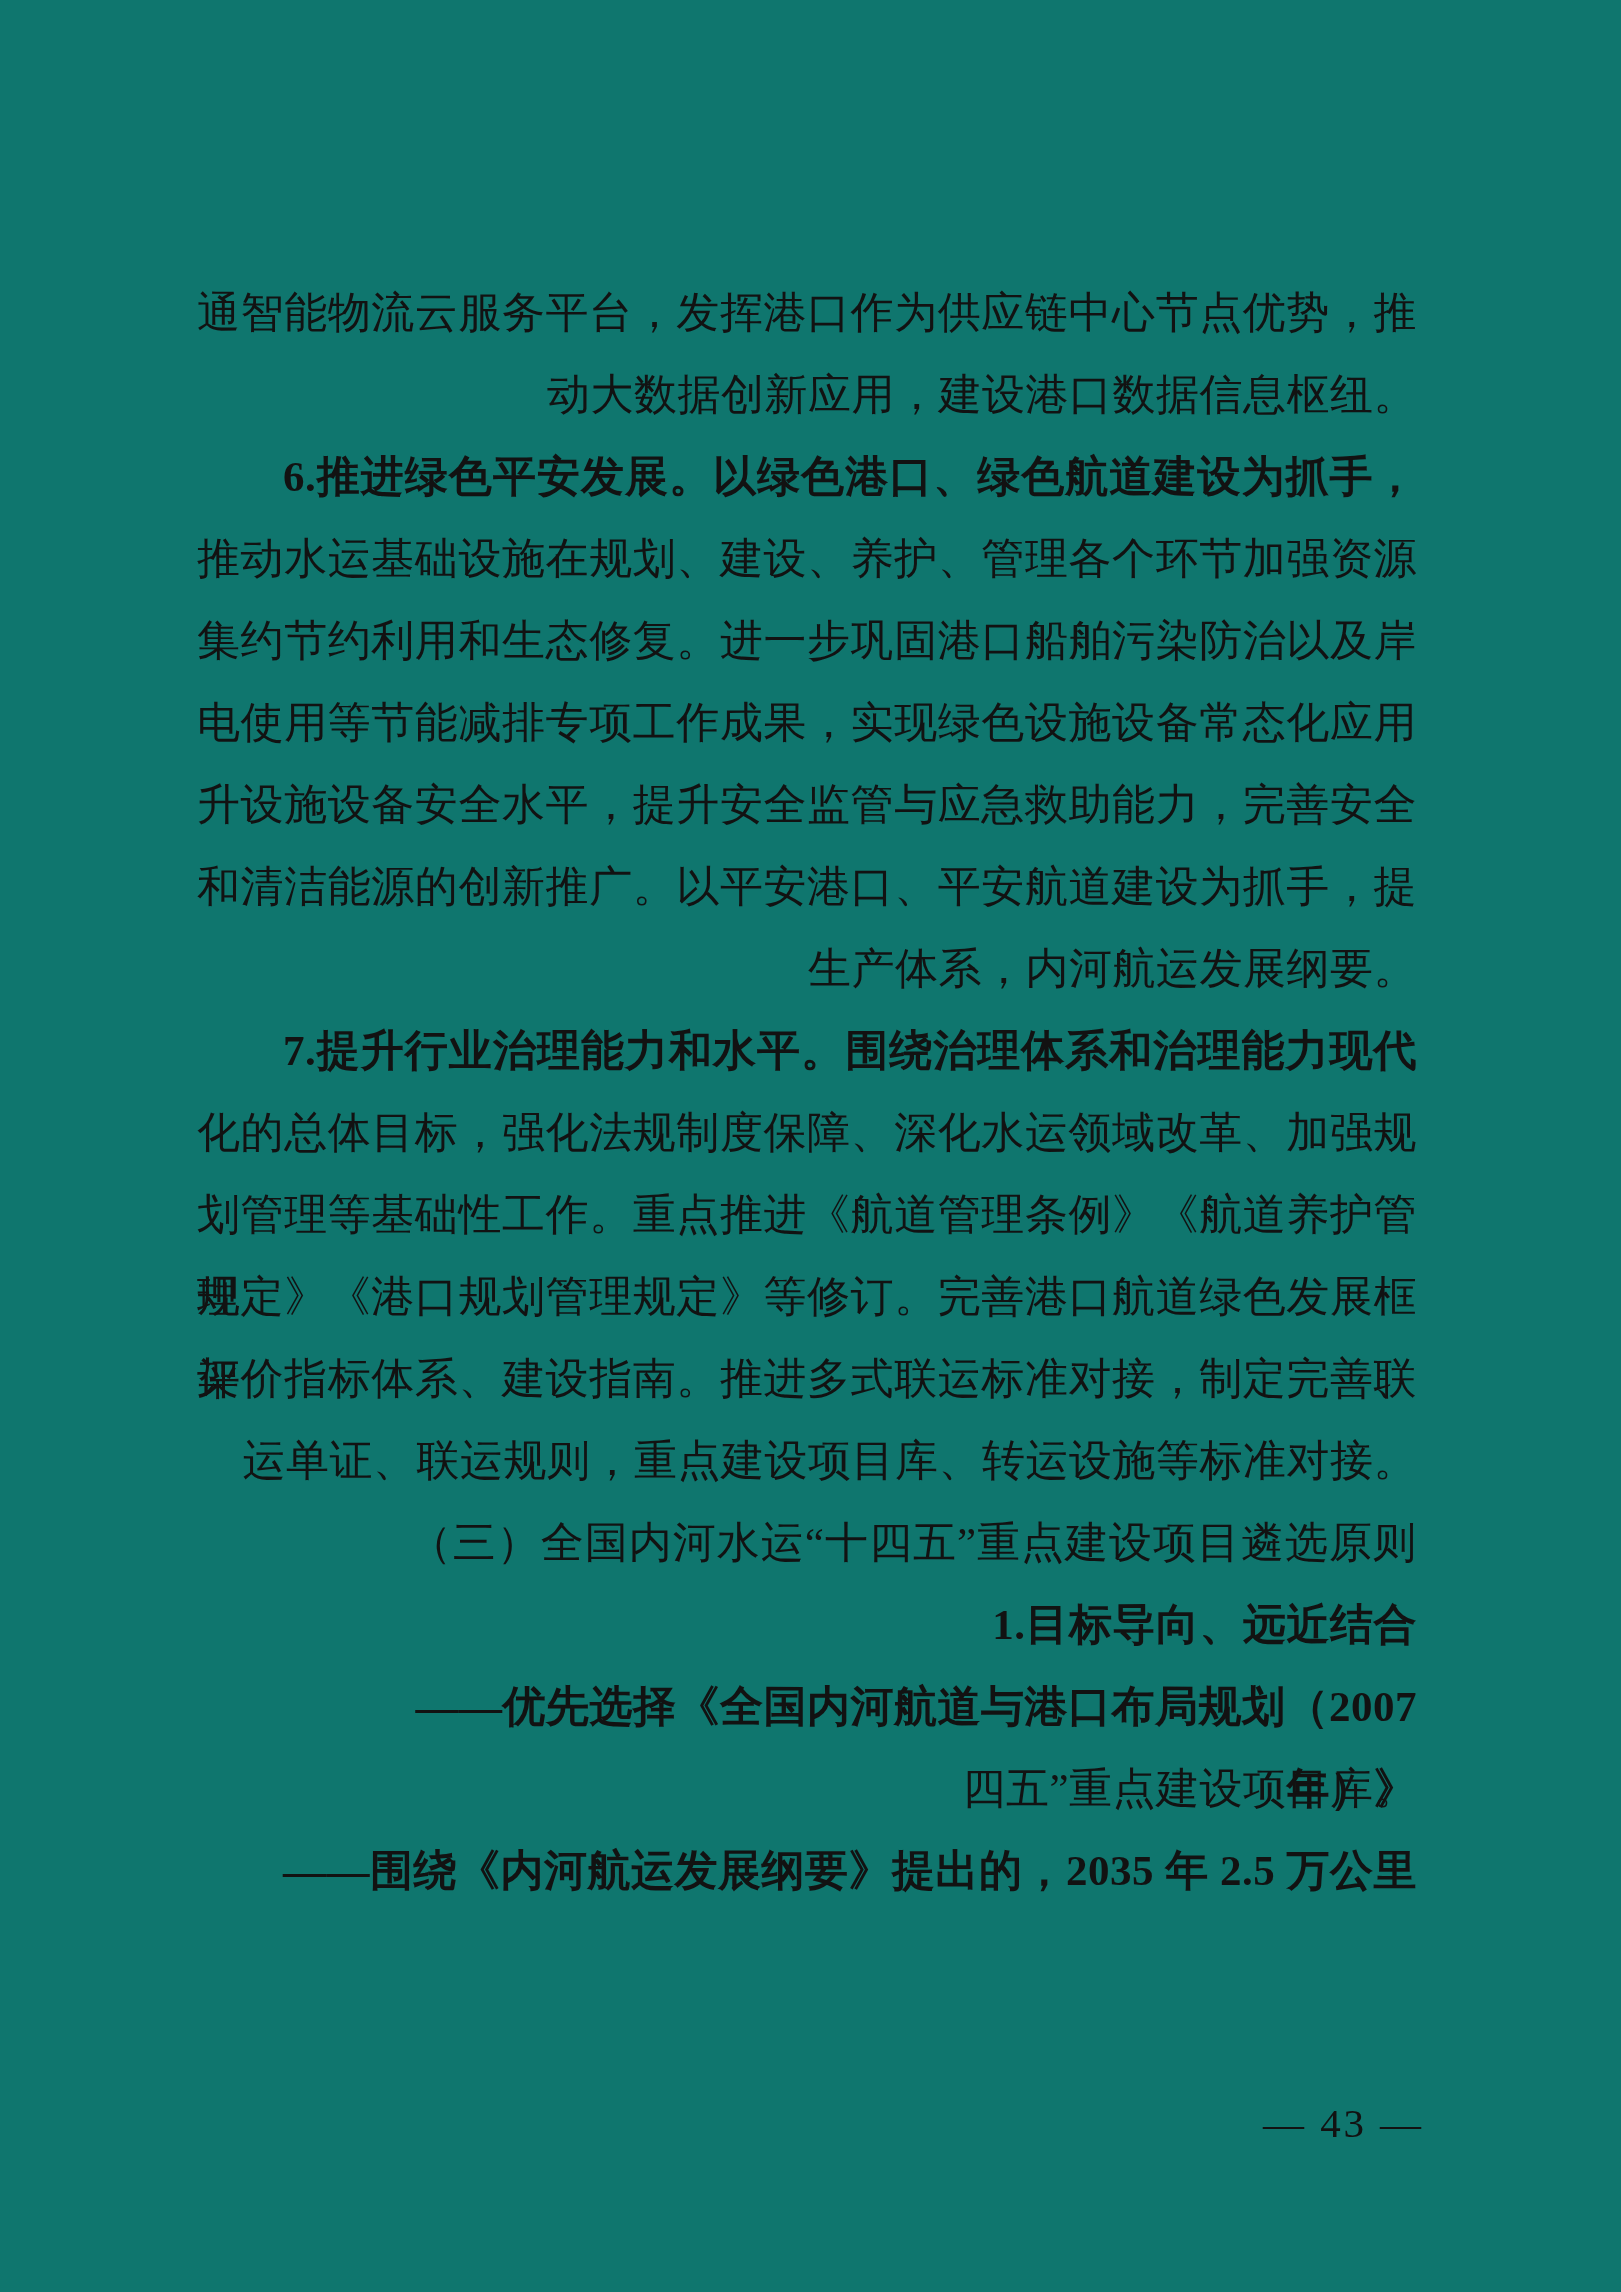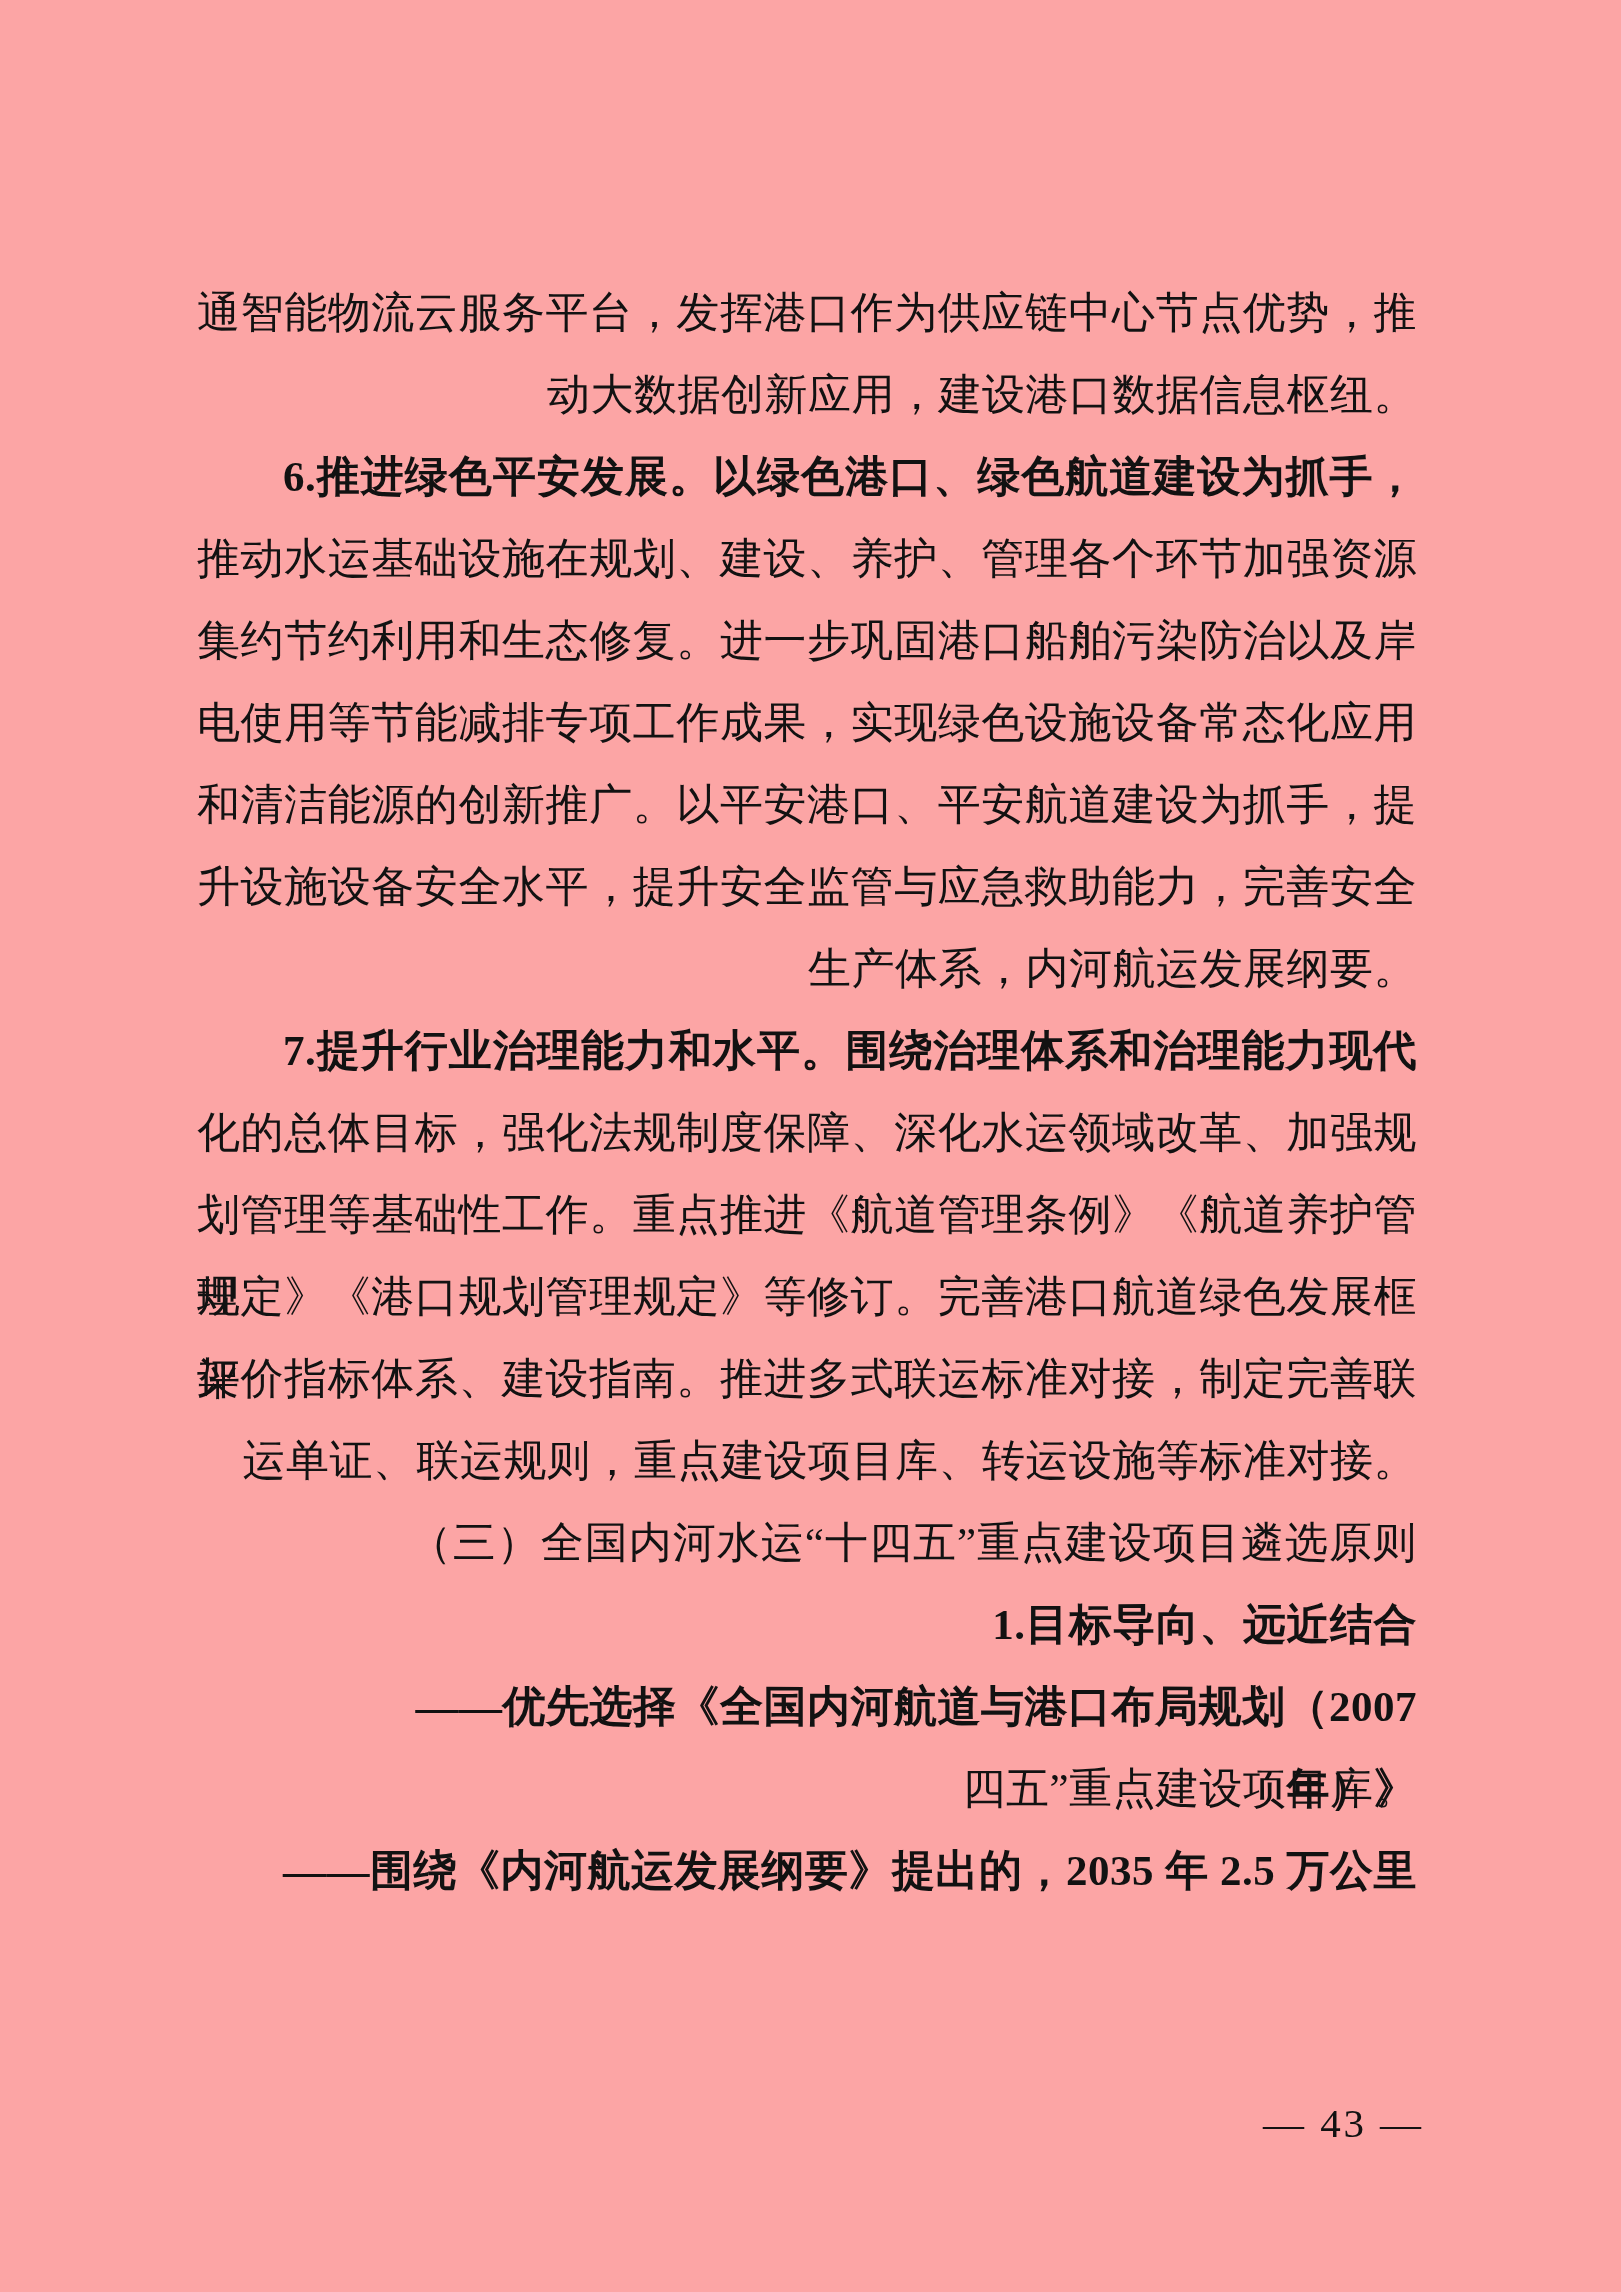--- a/index.html
+++ b/index.html
@@ -4,21 +4,21 @@
 <style>
   html, body {
     margin: 0;
     padding: 0;
     background: #ffffff;
   }
   .page {
     position: relative;
     width: 1621px;
     height: 2293px;
-    background: #fca5a5;
+    background: #0f766e;
     overflow: hidden;
     font-family: "Liberation Serif", "DejaVu Serif", serif;
     color: #121212;
   }
   .body-text {
     position: absolute;
     left: 197px;
     top: 272px;
     width: 1220px;
     font-size: 43px;
@@ -58,22 +58,22 @@
 <body>
 
 <div class="page">
   <main class="body-text">
     <div class="ln j">通智能物流云服务平台，发挥港口作为供应链中心节点优势，推</div>
     <div class="ln">动大数据创新应用，建设港口数据信息枢纽。</div>
     <div class="ln ind j">6.推进绿色平安发展。以绿色港口、绿色航道建设为抓手，</div>
     <div class="ln j">推动水运基础设施在规划、建设、养护、管理各个环节加强资源</div>
     <div class="ln j">集约节约利用和生态修复。进一步巩固港口船舶污染防治以及岸</div>
     <div class="ln j">电使用等节能减排专项工作成果，实现绿色设施设备常态化应用</div>
+    <div class="ln j">升设施设备安全水平，提升安全监管与应急救助能力，完善安全</div>
     <div class="ln j">和清洁能源的创新推广。以平安港口、平安航道建设为抓手，提</div>
-    <div class="ln j">升设施设备安全水平，提升安全监管与应急救助能力，完善安全</div>
     <div class="ln">生产体系，内河航运发展纲要。</div>
     <div class="ln ind j">7.提升行业治理能力和水平。围绕治理体系和治理能力现代</div>
     <div class="ln j">化的总体目标，强化法规制度保障、深化水运领域改革、加强规</div>
     <div class="ln j">划管理等基础性工作。重点推进《航道管理条例》《航道养护管理</div>
     <div class="ln j">规定》《港口规划管理规定》等修订。完善港口航道绿色发展框架、</div>
     <div class="ln j">评价指标体系、建设指南。推进多式联运标准对接，制定完善联</div>
     <div class="ln">运单证、联运规则，重点建设项目库、转运设施等标准对接。</div>
     <div class="ln ind hd">（三）全国内河水运“十四五”重点建设项目遴选原则</div>
     <div class="ln ind">1.目标导向、远近结合</div>
     <div class="ln ind">——优先选择《全国内河航道与港口布局规划（2007 年）》</div>

